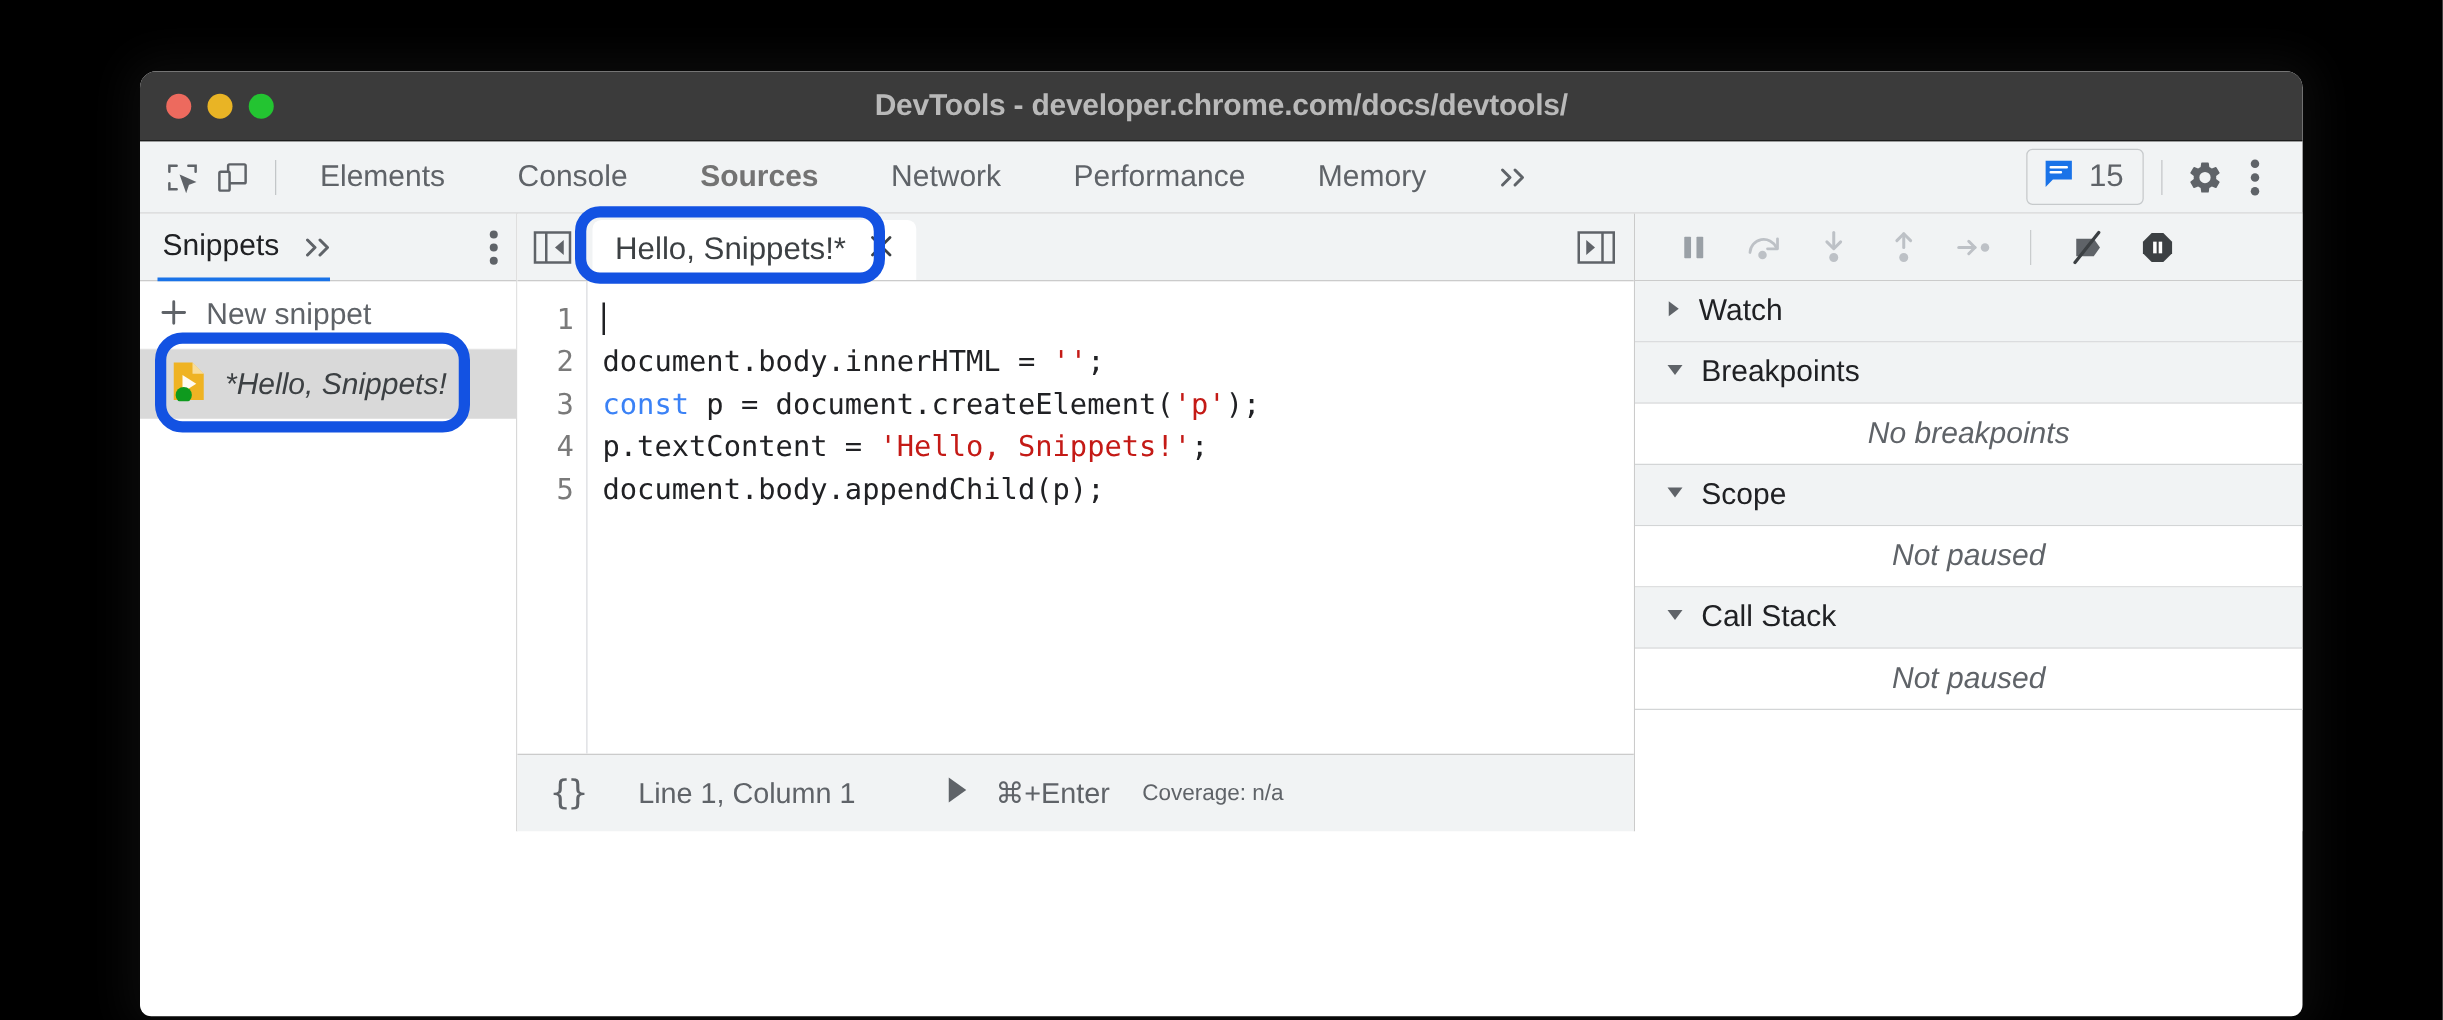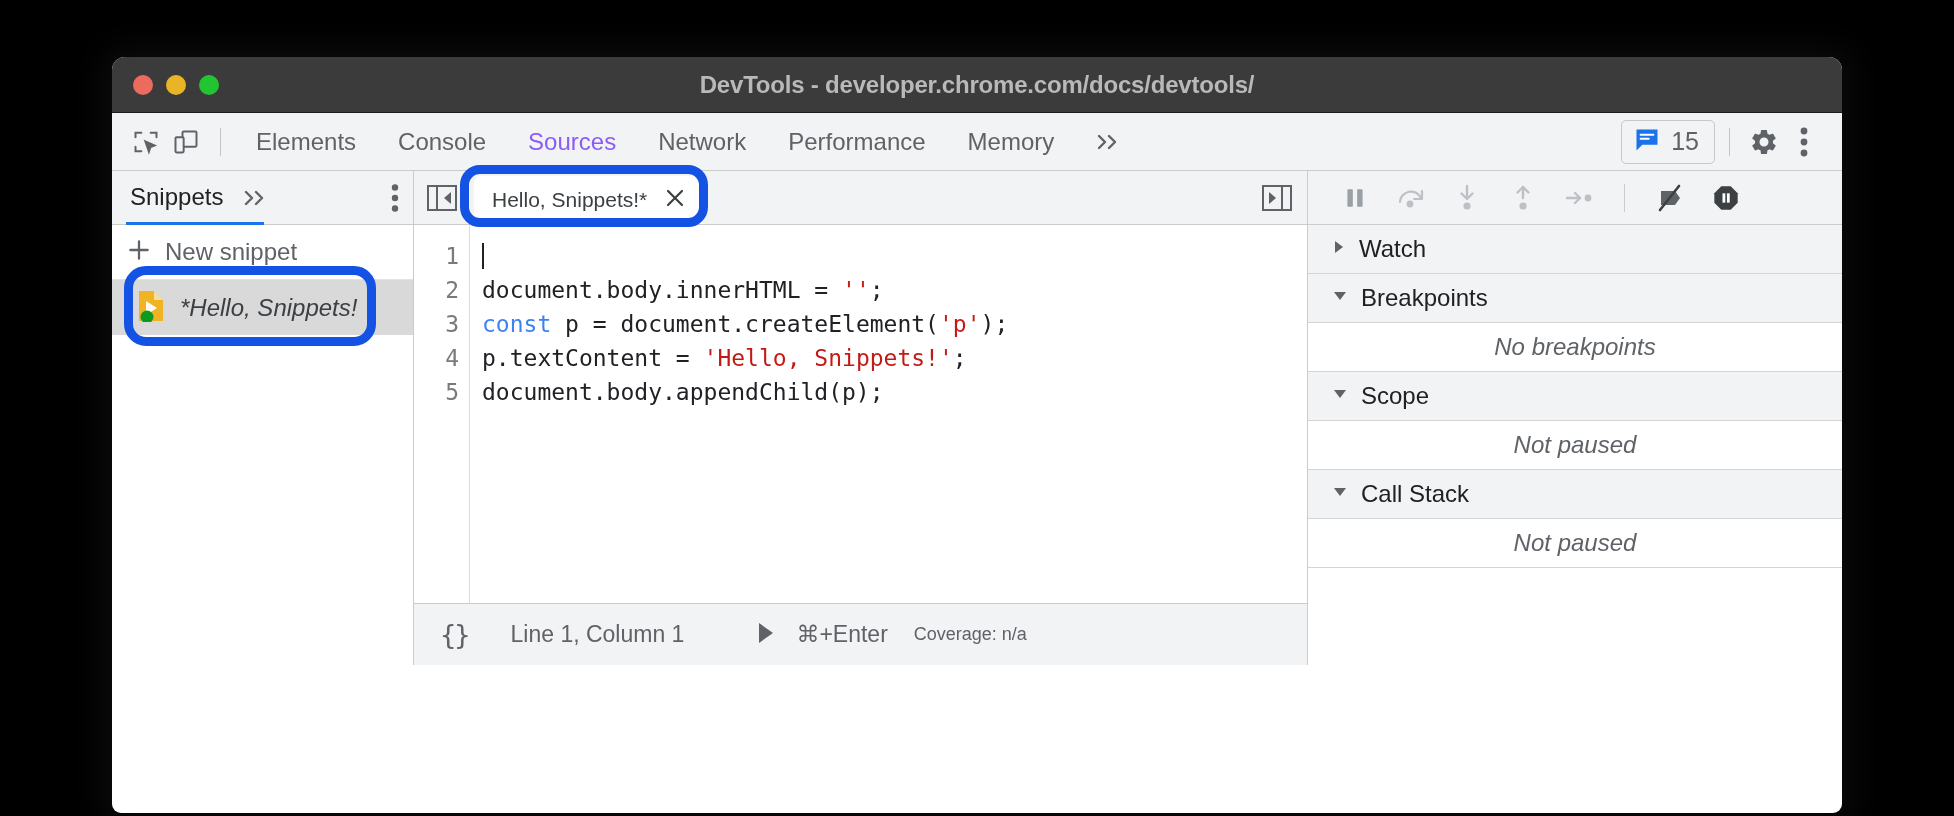--- a/index.html
+++ b/index.html
@@ -51,26 +51,26 @@
   }
   .tb-icon {
     width: 40px; height: 40px;
     display: flex; align-items: center; justify-content: center;
     flex: 0 0 auto;
   }
   .tb-sep {
     width: 1px; height: 28px; background: #c3c6c8;
     margin: 0 14px; flex: 0 0 auto;
   }
-  .panel-tabs { display: flex; align-items: center; gap: 0; }
+  .panel-tabs { display: flex; align-items: center; gap: 16px; }
   .panel-tab {
     font-size: 24px; color: #5f6368; padding: 0 21px;
     white-space: nowrap; line-height: 1;
   }
-  .panel-tab.active { color: #8b5cf6; font-weight: normal; }
+  .panel-tab.active { color: #737373; font-weight: bold; }
   .chev-more { padding: 0 18px; display: flex; align-items: center; }
   .tb-right { margin-left: auto; display: flex; align-items: center; }
   #issues-badge {
     display: flex; align-items: center; gap: 10px;
     border: 1px solid #c6c9cb; border-radius: 5px;
     padding: 5px 15px 5px 11px; background: #f1f3f4;
   }
   #issues-count { font-size: 25px; color: #5f6368; line-height: 1; }
 
   
@@ -140,21 +140,21 @@
     position: relative;
   }
   #tab-collapse-icon { display: flex; align-items: center; margin-right: 16px; }
   #file-tab {
     display: flex; align-items: center; gap: 16px;
     background: #fff; border-radius: 7px 7px 0 0;
     padding: 10px 16px 11px 18px;
     height: 48px; align-self: flex-end;
     position: relative;
   }
-  #file-tab-name { font-size: 21px; color: #3c4043; white-space: nowrap; }
+  #file-tab-name { font-size: 25px; color: #3c4043; white-space: nowrap; }
   #tab-callout {
     position: absolute; left: 46px; top: -6px;
     width: 248px; height: 62px;
     border: 9px solid #1352e2; border-radius: 20px;
     pointer-events: none;
   }
   #editor-run-icon { margin-left: auto; display: flex; align-items: center; }
 
   #code-area {
     flex: 1 1 auto; display: flex; overflow: hidden;

